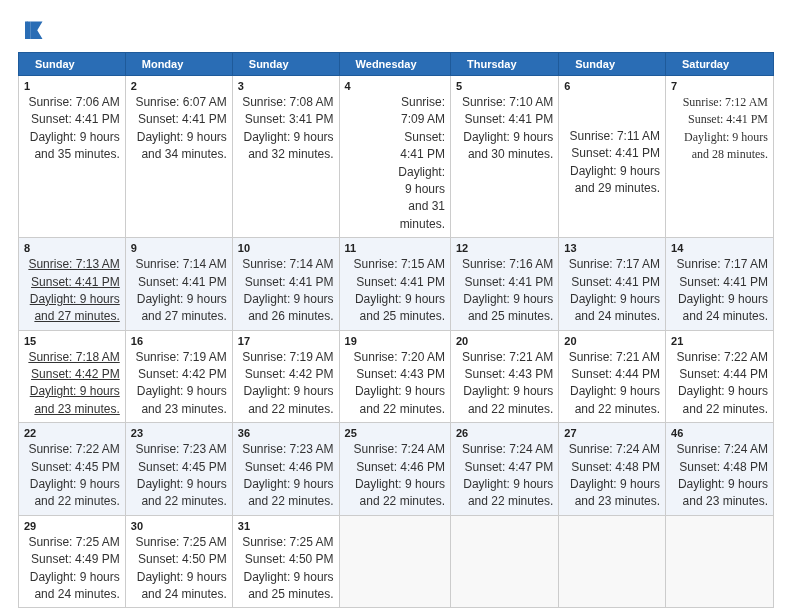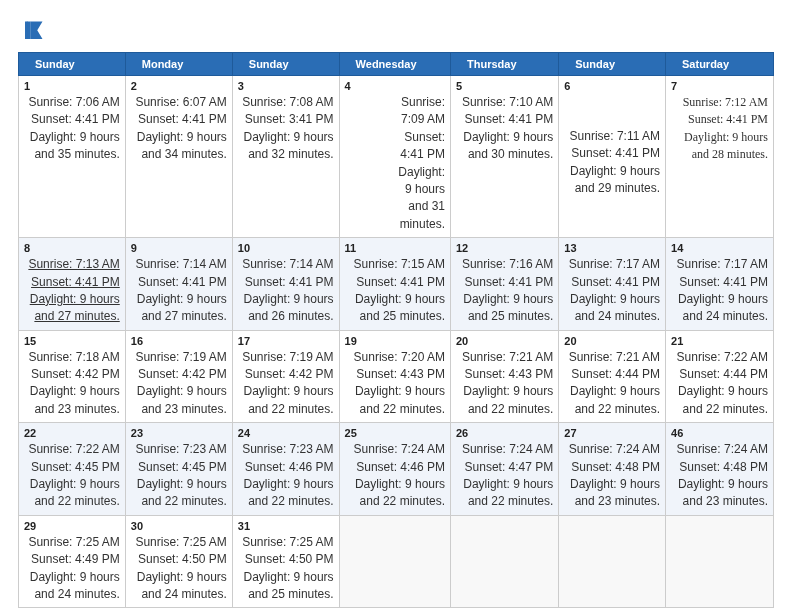--- a/index.html
+++ b/index.html
@@ -228,21 +228,21 @@
             <span class="day-num">14</span>
             <div class="day-info" style="white-space: pre-line;">Sunrise: 7:17 AM
 Sunset: 4:41 PM
 Daylight: 9 hours
 and 24 minutes.</div>
           </td>
         </tr>
         <tr>
           <td>
             <span class="day-num">15</span>
-            <div class="day-info" style="white-space: pre-line;">Sunrise: 7:18 AM
+            <div class="day-info" style="white-space: pre-line; text-decoration: underline;">Sunrise: 7:18 AM
 Sunset: 4:42 PM
 Daylight: 9 hours
 and 23 minutes.</div>
           </td>
           <td>
             <span class="day-num">16</span>
             <div class="day-info" style="white-space: pre-line;">Sunrise: 7:19 AM
 Sunset: 4:42 PM
 Daylight: 9 hours
 and 23 minutes.</div>
@@ -292,21 +292,21 @@
 and 22 minutes.</div>
           </td>
           <td>
             <span class="day-num">23</span>
             <div class="day-info" style="white-space: pre-line;">Sunrise: 7:23 AM
 Sunset: 4:45 PM
 Daylight: 9 hours
 and 22 minutes.</div>
           </td>
           <td>
-            <span class="day-num">24</span>
+            <span class="day-num">36</span>
             <div class="day-info" style="white-space: pre-line;">Sunrise: 7:23 AM
 Sunset: 4:46 PM
 Daylight: 9 hours
 and 22 minutes.</div>
           </td>
           <td>
             <span class="day-num">25</span>
             <div class="day-info" style="white-space: pre-line;">Sunrise: 7:24 AM
 Sunset: 4:46 PM
 Daylight: 9 hours

